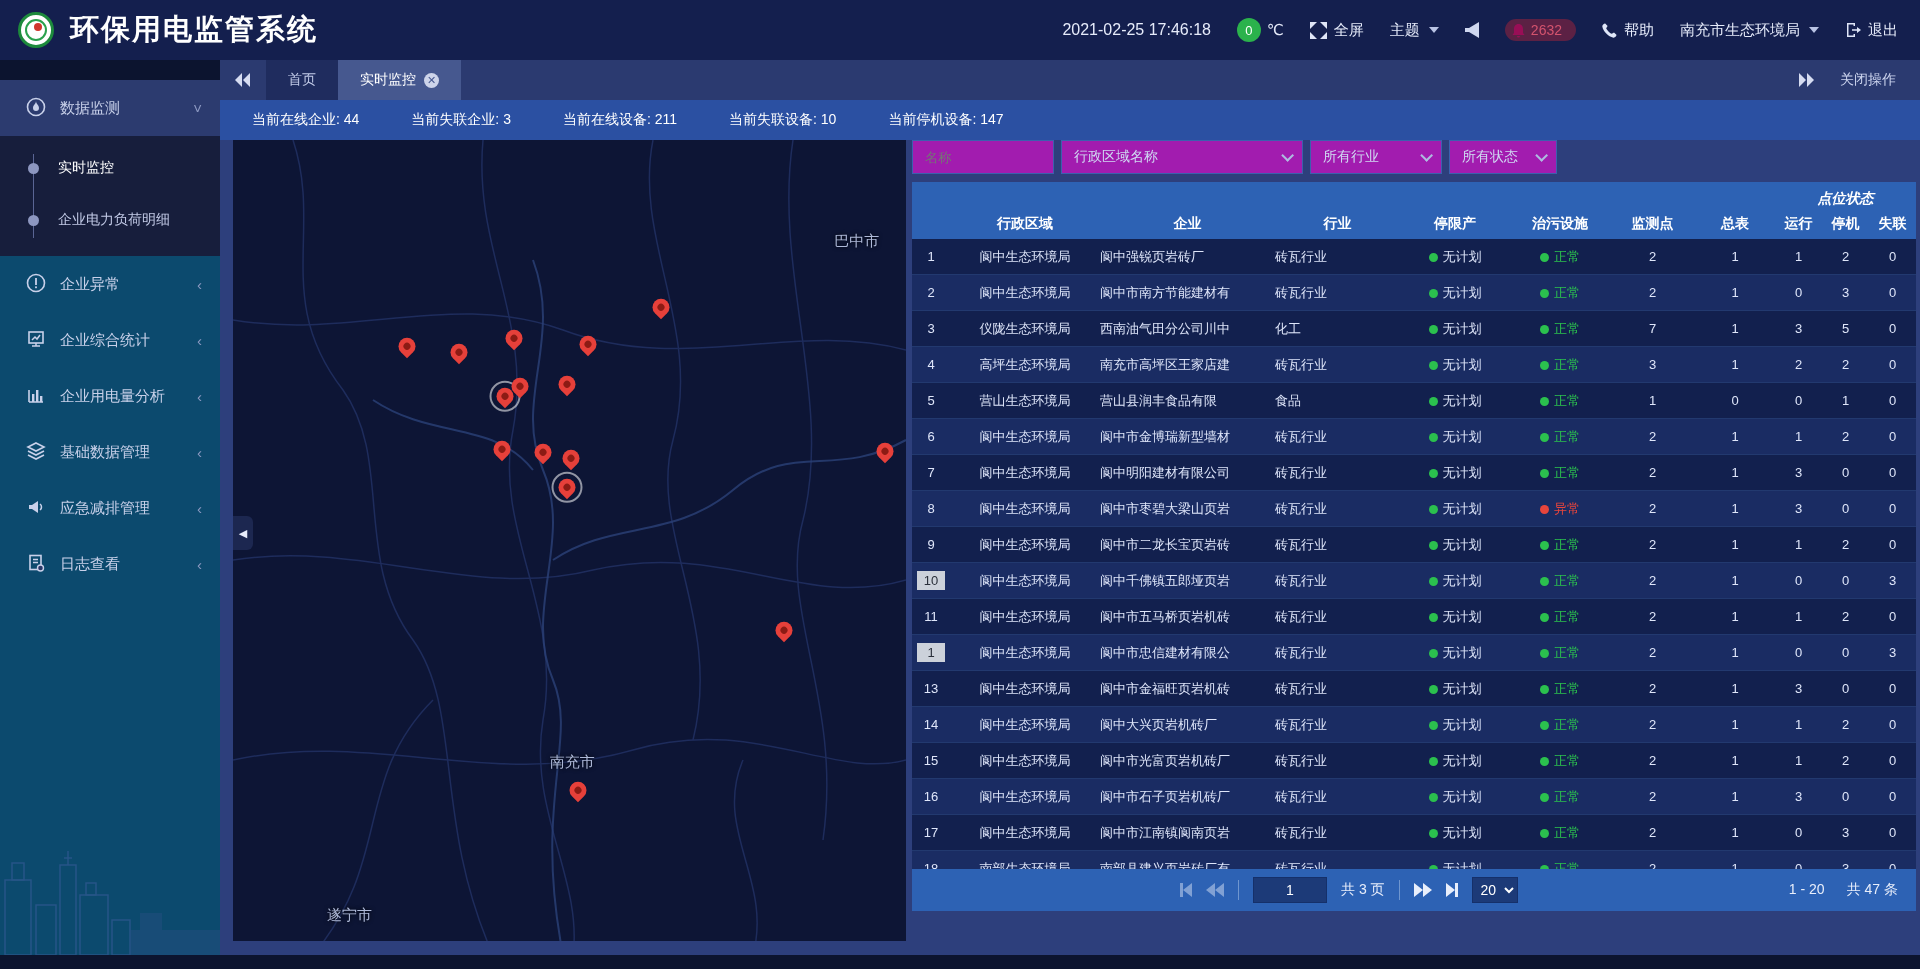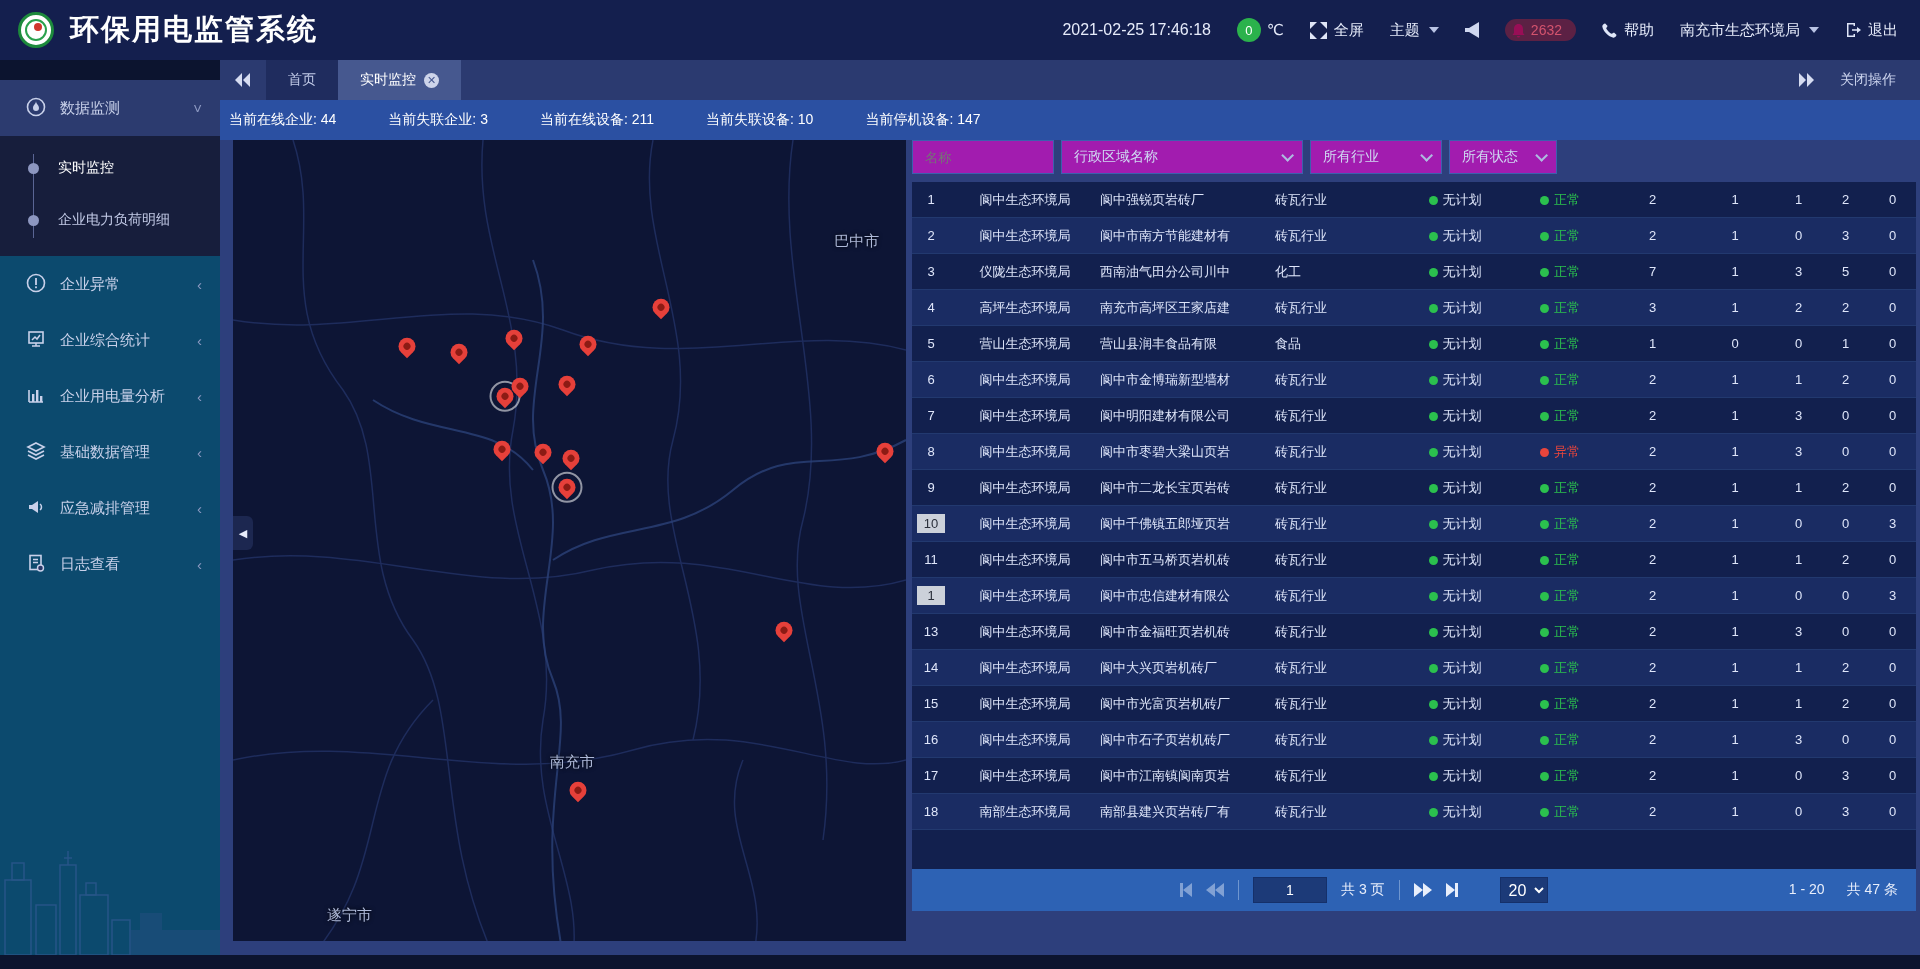--- a/index.html
+++ b/index.html
@@ -56,21 +56,21 @@
   .tab-nav { width:46px; display:flex; align-items:center; justify-content:center; cursor:pointer; color:#d6dcf1; }
   .tab { padding:0 22px; display:flex; align-items:center; gap:8px; cursor:pointer; background:#1f2c5e; }
   .tab.active { background:#46588f; color:#fff; }
   .tab .tab-close { width:15px; height:15px; border-radius:50%; background:#cdd4ea; color:#46588f;
     font-size:11px; line-height:15px; text-align:center; font-weight:bold; }
   .tabbar-right { margin-left:auto; display:flex; align-items:center; gap:26px; padding-right:24px; }
   .close-ops { color:#cdd5ef; cursor:pointer; }
 
   
   .statsbar { height:40px; flex:0 0 40px; background:#2b50a2; display:flex; align-items:center;
-    color:#fff; font-size:14px; padding-left:9px; gap:52px; }
+    color:#fff; font-size:14px; padding-left:32px; gap:52px; }
   .stat { white-space:nowrap; }
 
   
   .work { flex:1; display:flex; min-height:0; padding:0 4px 14px 13px; }
 
   
   .map-panel { width:673px; flex:0 0 673px; background:#0d1535; position:relative; overflow:hidden; }
   .map-roads { position:absolute; inset:0; }
   .city-label { position:absolute; color:#aeb9d8; font-size:15px; transform:translate(-50%,-50%);
     text-shadow:0 0 4px #000; white-space:nowrap; }
@@ -125,21 +125,21 @@
   .pg-group { display:flex; align-items:center; gap:14px; margin-left:250px; }
   .pg-btn { display:flex; align-items:center; cursor:pointer; }
   .pg-btn.dim { opacity:.45; }
   .tri { width:0; height:0; border-top:7px solid transparent; border-bottom:7px solid transparent; }
   .tri.l { border-right:9px solid #e8eefb; }
   .tri.r { border-left:9px solid #e8eefb; }
   .bar { width:3px; height:14px; background:#e8eefb; }
   .pg-sep { width:1px; height:20px; background:#6f96cf; }
   .page-input { width:74px; height:26px; background:#1c3a78; border:1px solid #15306a; color:#fff;
     text-align:center; font-size:14px; }
-  .size-select { height:26px; background:#1c3a78; color:#fff; border:1px solid #15306a; font-size:16px; padding:0 4px;margin-left:28px; }
+  .size-select { height:26px; background:#1c3a78; color:#fff; border:1px solid #15306a; font-size:14px; padding:0 4px; }
   .pg-right { margin-left:auto; display:flex; gap:22px; }
 
   .bottom-strip { height:14px; flex:0 0 14px; background:#0c142f; }
 </style>
 </head>
 <body>
 
 <div class="app">
 
   <div class="header">
@@ -393,20 +393,39 @@
               <span>所有行业</span>
               <span class="chev"></span>
             </div>
             <div class="f-ctl f-select f-status">
               <span>所有状态</span>
               <span class="chev"></span>
             </div>
           </div>
 
           <div class="table">
+            <div class="thead">
+              <div class="th-row1">
+                <span></span>
+                <span class="th-status-group">点位状态</span>
+              </div>
+              <div class="th-row2 grid-cols">
+                <span class="th-cell"></span>
+                <span class="th-cell">行政区域</span>
+                <span class="th-cell">企业</span>
+                <span class="th-cell">行业</span>
+                <span class="th-cell">停限产</span>
+                <span class="th-cell">治污设施</span>
+                <span class="th-cell">监测点</span>
+                <span class="th-cell">总表</span>
+                <span class="th-cell">运行</span>
+                <span class="th-cell">停机</span>
+                <span class="th-cell">失联</span>
+              </div>
+            </div>
             <div class="tbody" id="table-body">
                 <div class="t-row grid-cols">
                   <span class="td td-index">
                     <span class="idx-inner">1</span>
                   </span>
                   <span class="td">阆中生态环境局</span>
                   <span class="td left">阆中强锐页岩砖厂</span>
                   <span class="td left">砖瓦行业</span>
                   <span class="td"><span class="dot green"></span>无计划</span>
                   <span class="td"><span class="dot green"></span><span class="txt-green">正常</span></span>

